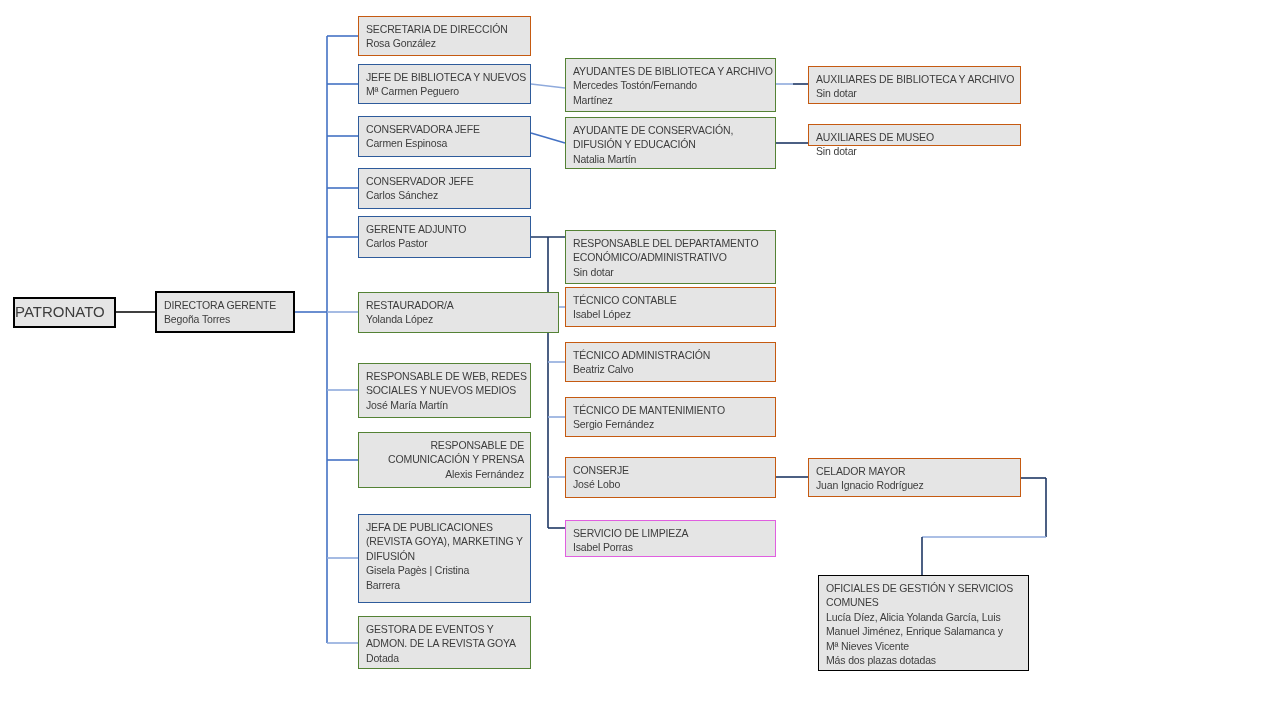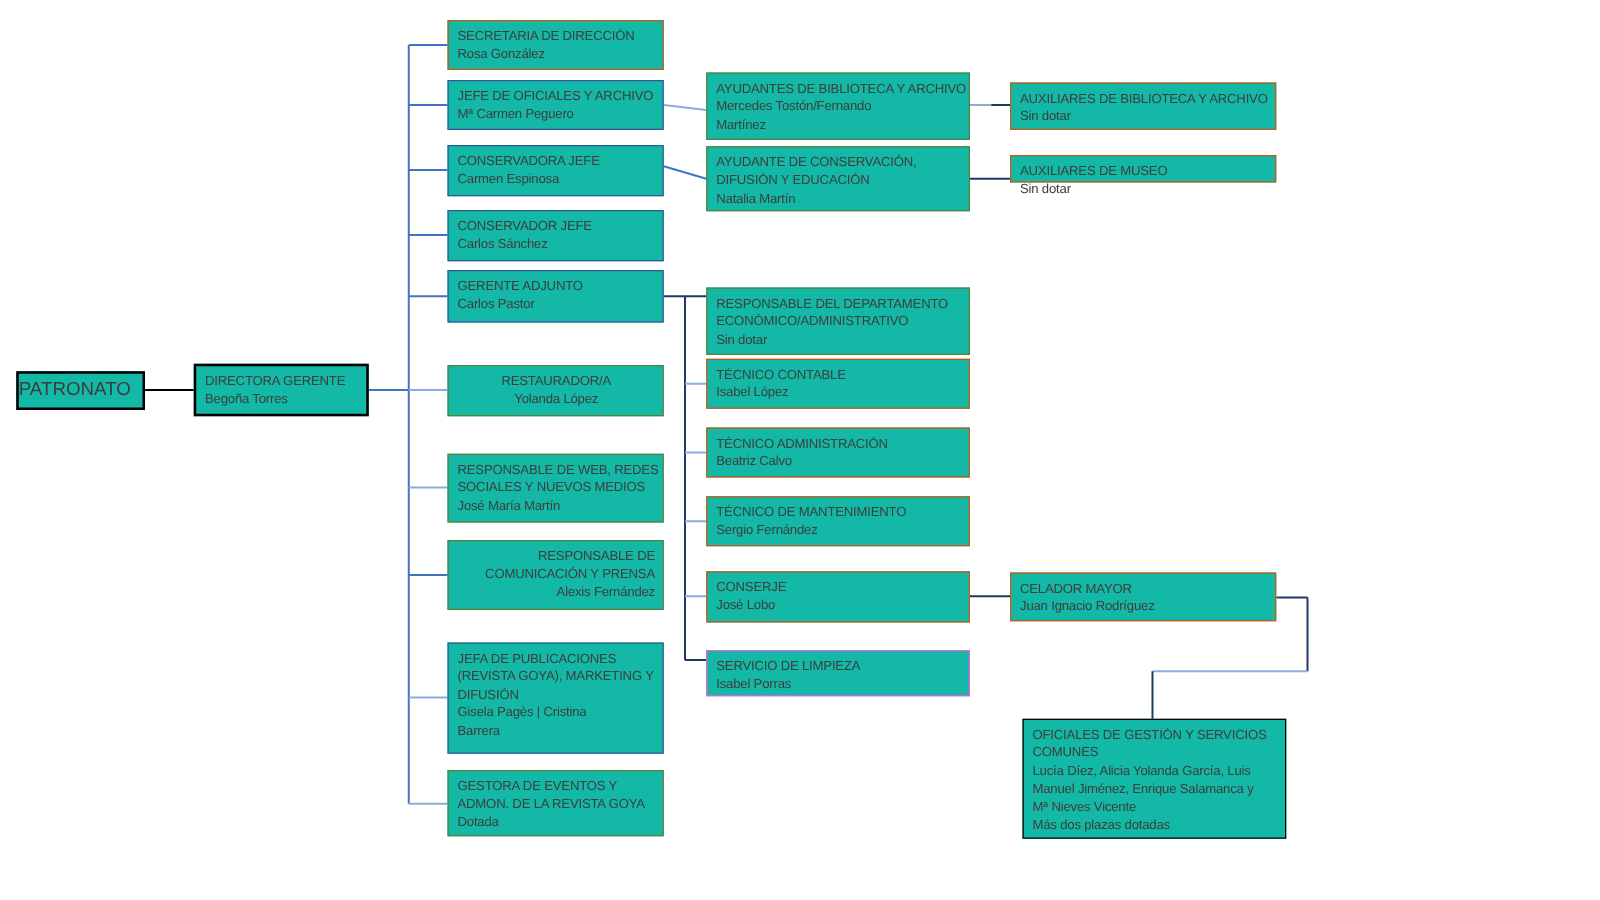--- a/index.html
+++ b/index.html
@@ -16,21 +16,21 @@
     overflow: hidden;
   }
   #wires {
     position: absolute;
     left: 0; top: 0;
     width: 1280px; height: 720px;
   }
   .node {
     position: absolute;
     box-sizing: border-box;
-    background: #14b8a6;
+    background: #e5e5e5;
     padding: 5px 6px 3px 7px;
     color: #3d3d3d;
     font-size: 10.5px;
     line-height: 14.4px;
     letter-spacing: -0.15px;
   }
   .node .tline {
     white-space: nowrap;
   }
   .node.center {
@@ -86,36 +86,36 @@
       </div>
       <div class="node" style="left: 155px; top: 291px; width: 140px; height: 42px; border: 2px solid rgb(0, 0, 0);">
         <div class="tline">DIRECTORA GERENTE</div>
         <div class="tline">Begoña Torres</div>
       </div>
       <div class="node" style="left: 358px; top: 16px; width: 173px; height: 40px; border: 1.5px solid rgb(197, 90, 17);">
         <div class="tline">SECRETARIA DE DIRECCIÓN</div>
         <div class="tline">Rosa González</div>
       </div>
       <div class="node" style="left: 358px; top: 64px; width: 173px; height: 40px; border: 1.5px solid rgb(46, 91, 155);">
-        <div class="tline">JEFE DE OFICIALES Y ARCHIVO</div>
+        <div class="tline">JEFE DE BIBLIOTECA Y NUEVOS</div>
         <div class="tline">Mª Carmen Peguero</div>
       </div>
       <div class="node" style="left: 358px; top: 116px; width: 173px; height: 41px; border: 1.5px solid rgb(46, 91, 155);">
         <div class="tline">CONSERVADORA JEFE</div>
         <div class="tline">Carmen Espinosa</div>
       </div>
       <div class="node" style="left: 358px; top: 168px; width: 173px; height: 41px; border: 1.5px solid rgb(46, 91, 155);">
         <div class="tline">CONSERVADOR JEFE</div>
         <div class="tline">Carlos Sánchez</div>
       </div>
       <div class="node" style="left: 358px; top: 216px; width: 173px; height: 42px; border: 1.5px solid rgb(46, 91, 155);">
         <div class="tline">GERENTE ADJUNTO</div>
         <div class="tline">Carlos Pastor</div>
       </div>
-      <div class="node" style="left: 358px; top: 292px; width: 173px; height: 41px; border: 1.5px solid rgb(84, 130, 53); text-align: center;">
+      <div class="node" style="left: 358px; top: 292px; width: 201px; height: 41px; border: 1.5px solid rgb(84, 130, 53);">
         <div class="tline">RESTAURADOR/A</div>
         <div class="tline">Yolanda López</div>
       </div>
       <div class="node" style="left: 358px; top: 363px; width: 173px; height: 55px; border: 1.5px solid rgb(84, 130, 53);">
         <div class="tline">RESPONSABLE DE WEB, REDES</div>
         <div class="tline">SOCIALES Y NUEVOS MEDIOS</div>
         <div class="tline">José María Martín</div>
       </div>
       <div class="node" style="left: 358px; top: 432px; width: 173px; height: 56px; border: 1.5px solid rgb(84, 130, 53); text-align: right;">
         <div class="tline">RESPONSABLE DE</div>

